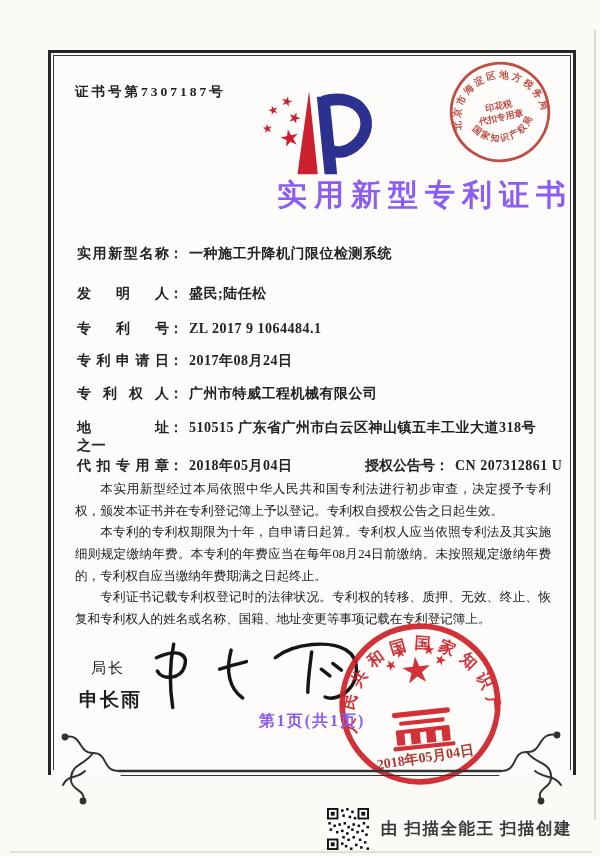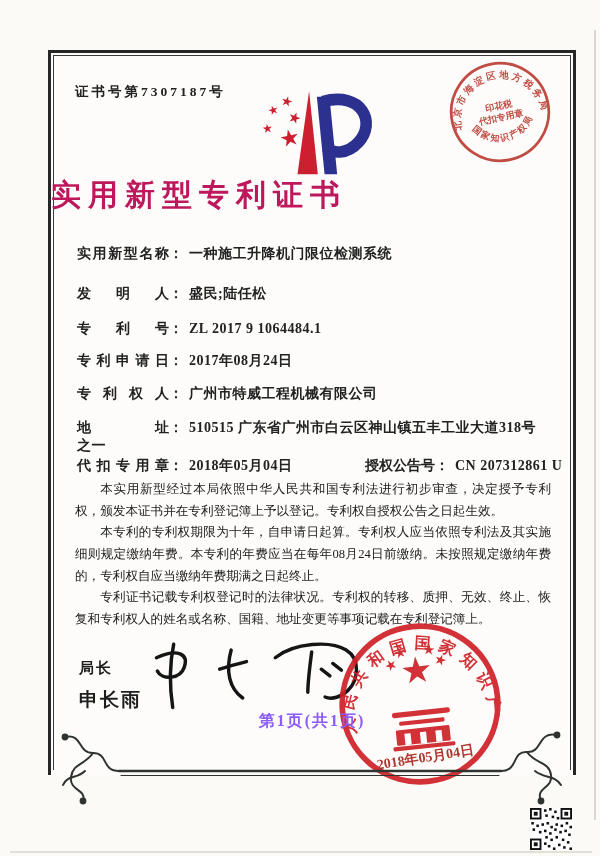--- a/index.html
+++ b/index.html
@@ -24,40 +24,40 @@
     border-top:1px solid #3a3a3a;border-left:1px solid #3a3a3a;border-right:1px solid #3a3a3a;
     pointer-events:none;
   }
   .cert-no{
     position:absolute;left:24px;top:30px;
     font-size:13.5px;font-weight:600;letter-spacing:3px;color:#222;
   }
   .tax-seal{position:absolute;left:396px;top:6px;width:106px;height:106px;transform:rotate(-12deg);opacity:.88;}
   .logo{position:absolute;left:186px;top:36px;width:150px;height:92px;}
   .title{
-    position:absolute;left:0;right:0;top:122px;text-align:left;
-    font-size:30px;font-weight:bold;letter-spacing:7px;color:#be185d;white-space:nowrap;
+    position:absolute;left:0;right:0;top:122px;text-align:right;
+    font-size:30px;font-weight:bold;letter-spacing:7px;color:#8b5cf6;white-space:nowrap;
   }
 
   .fields{position:absolute;left:26px;top:0;width:472px;font-size:14px;font-weight:600;color:#222;}
   .frow{position:absolute;left:0;width:470px;line-height:18px;}
   .flabel{display:inline-block;width:92px;text-align:justify;text-align-last:justify;vertical-align:top;}
   .fcolon{display:inline-block;margin-right:6px;vertical-align:top;}
   .fvalue{letter-spacing:.5px;}
   .r0{top:192px}.r1{top:232px}.r2{top:267px}.r3{top:299px}.r4{top:332px}.r5{top:366px}.r6{top:404px}
   .grant2{position:absolute;left:288px;top:0;white-space:nowrap;}
   .grant2 .flabel{width:auto;text-align:left;text-align-last:auto;}
 
   .legal{
     position:absolute;left:24px;right:22px;top:426px;
     font-size:12.6px;line-height:1.72;text-align:justify;color:#1a1a1a;font-weight:500;
   }
   .legal p{margin:0;text-indent:2em;}
 
-  .director-title{position:absolute;left:28px;top:606px;font-size:15px;font-weight:700;letter-spacing:2px;}
+  .director-title{position:absolute;left:40px;top:606px;font-size:15px;font-weight:400;letter-spacing:2px;}
   .director-name{position:absolute;left:28px;top:634px;font-size:19px;font-weight:700;letter-spacing:2px;}
   .signature{position:absolute;left:92px;top:574px;width:230px;height:95px;}
 
   .main-seal{position:absolute;left:286px;top:568px;width:166px;height:166px;transform:rotate(-6deg);opacity:.92;}
 
   .page-no{
     position:absolute;left:0;right:0;top:658px;text-align:center;
     font-size:16px;font-weight:600;letter-spacing:2px;color:#8b5cf6;
   }
   .ornament{position:absolute;left:4px;bottom:-32px;width:514px;height:84px;}
@@ -261,13 +261,14 @@
       <rect x="25" y="24" width="2" height="2"></rect>
         <rect x="29" y="26" width="2" height="2"></rect>
       <rect x="11" y="27" width="2" height="2"></rect>
         <rect x="14" y="29" width="2" height="2"></rect>
         <rect x="18" y="31" width="2" height="2"></rect>
       <rect x="22" y="28" width="2" height="2"></rect>
         <rect x="26" y="30" width="2" height="2"></rect>
         <rect x="31" y="31" width="2" height="2"></rect>
     </g>
   </svg>
+  <span class="scan-footer-text">由 扫描全能王 扫描创建</span>
 </div>
 
 </body></html>

